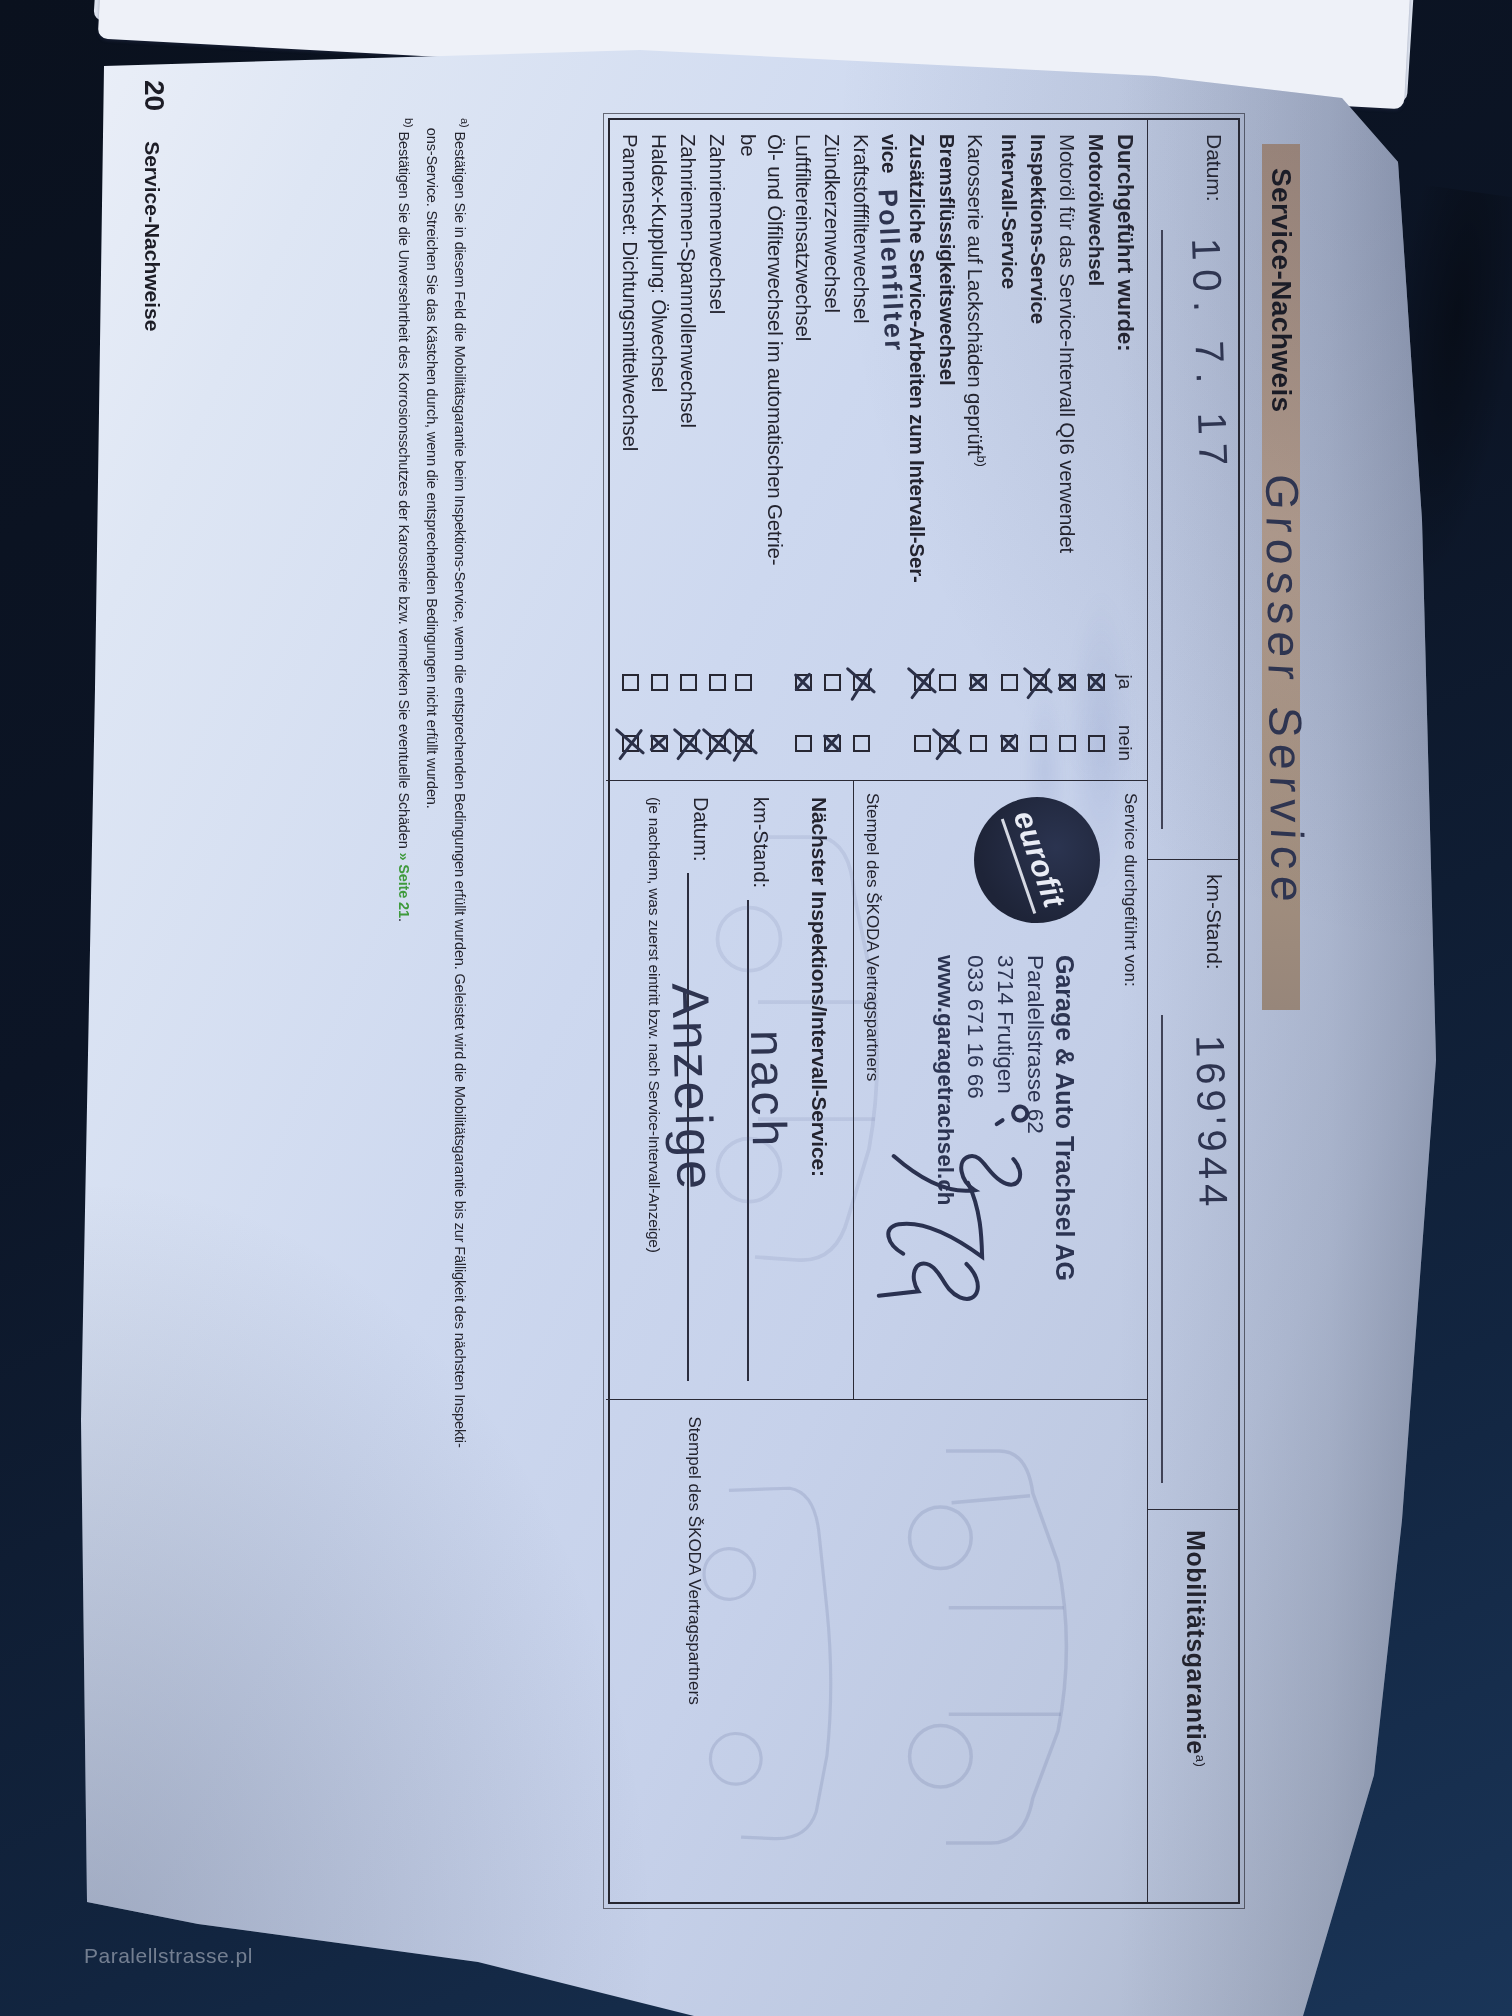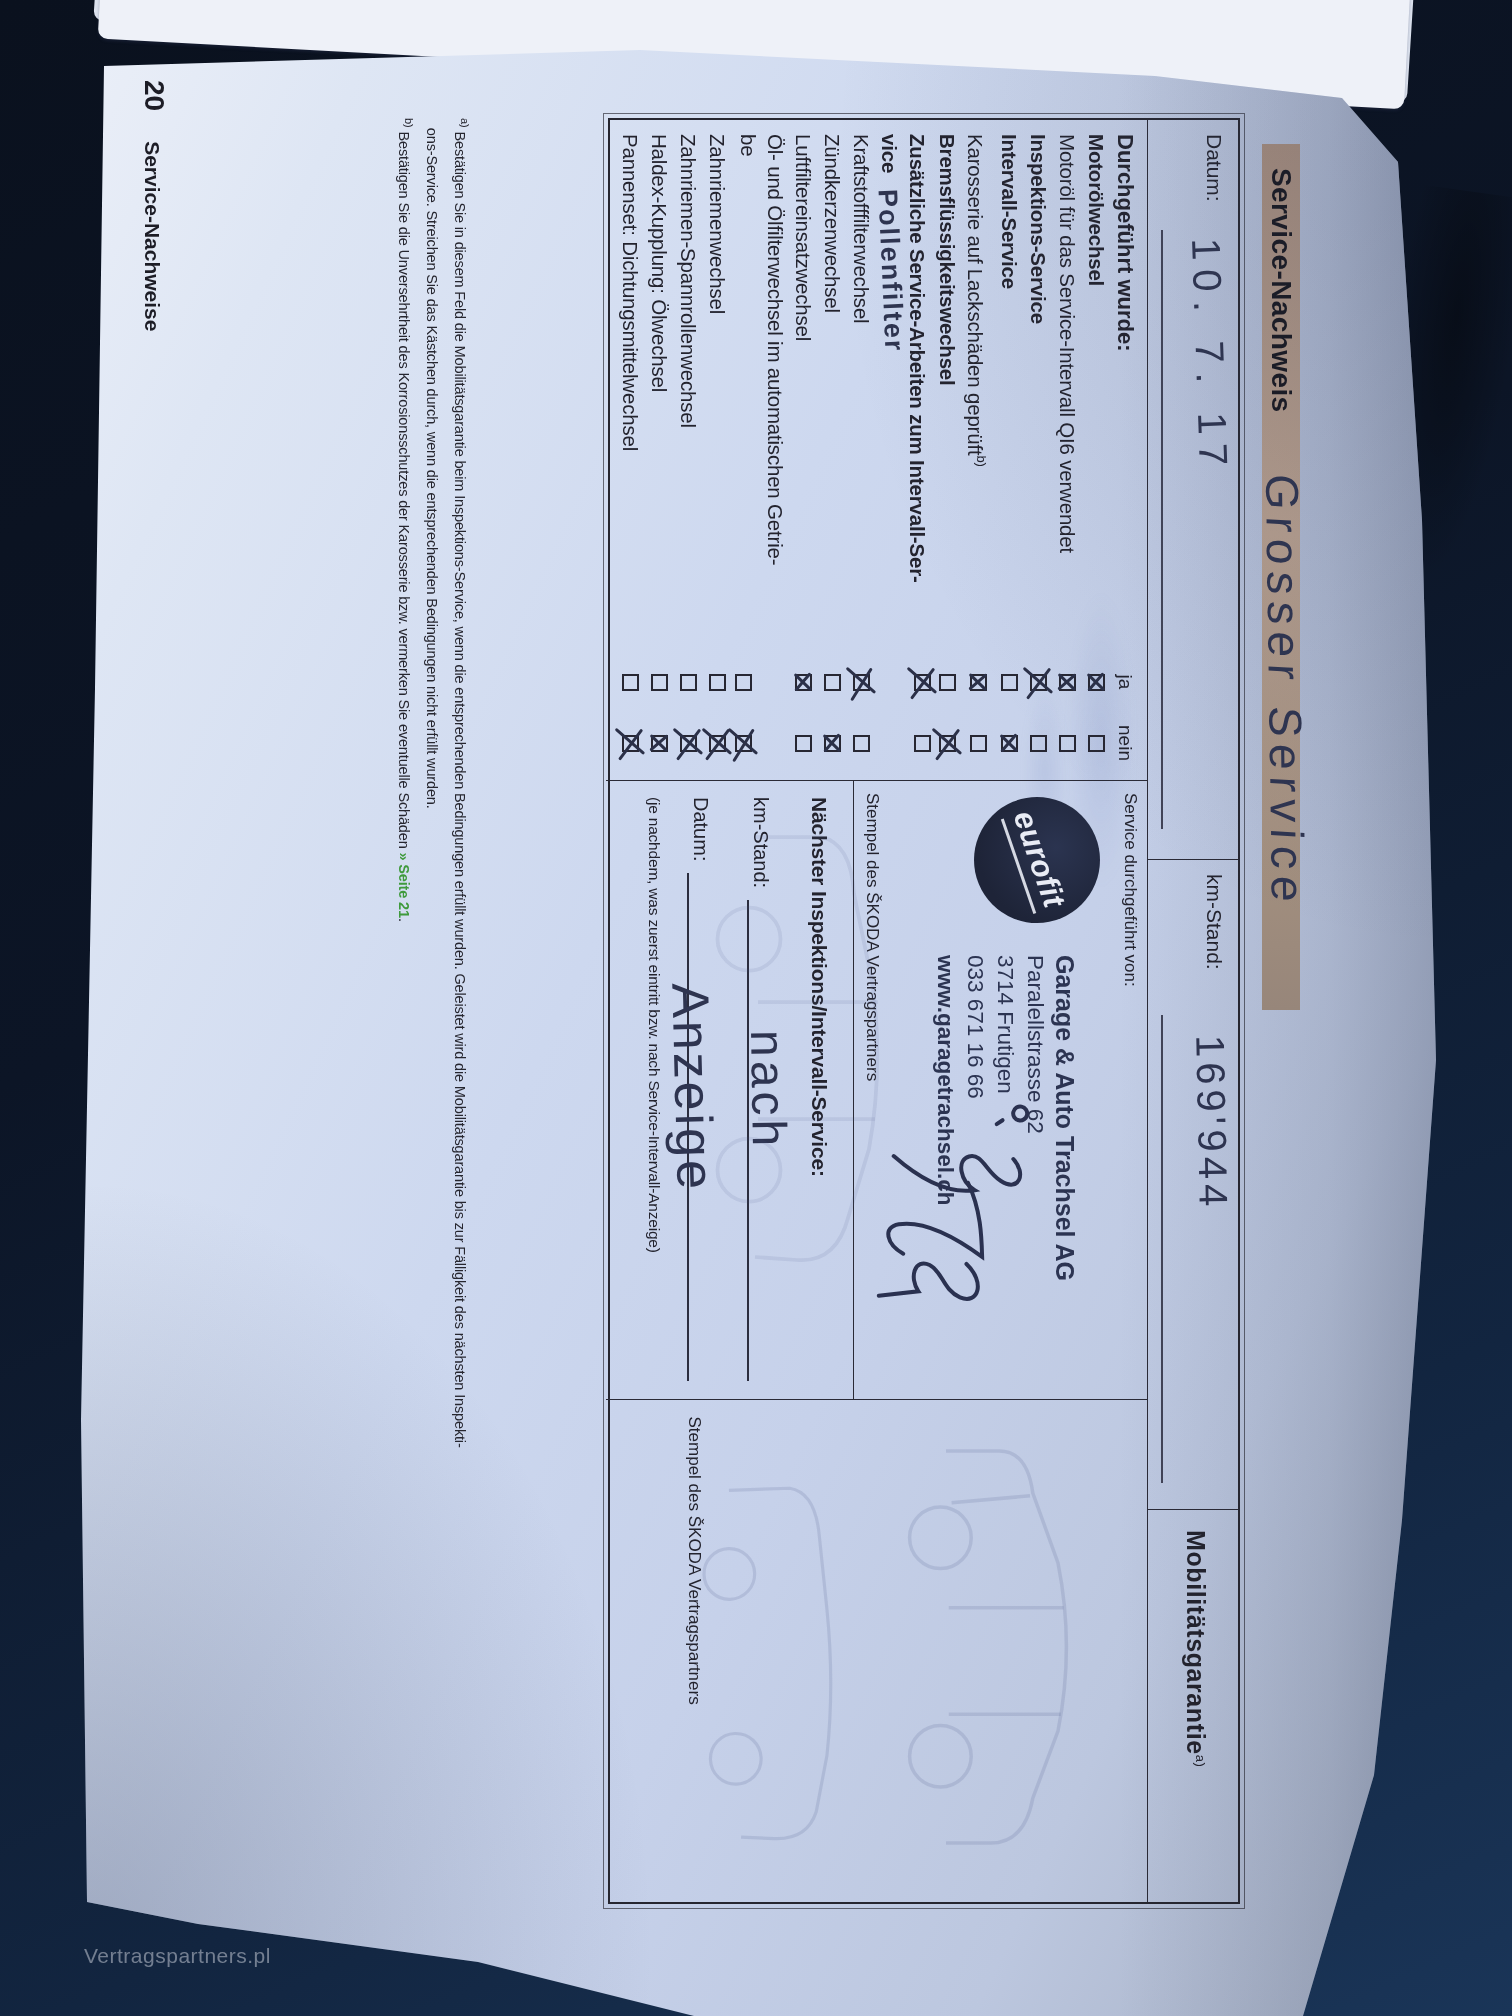--- a/index.html
+++ b/index.html
@@ -300,14 +300,14 @@
       </div>
 
       <div class="footer">
         <span class="pnum">20</span>
         <span class="psec">Service-Nachweise</span>
       </div>
 
     </div>
   </div>
 
-  <div class="watermark">Vertragspartners.pl</div>
+  <div class="watermark">Paralellstrasse.pl</div>
 </div>
 
 </body></html>

